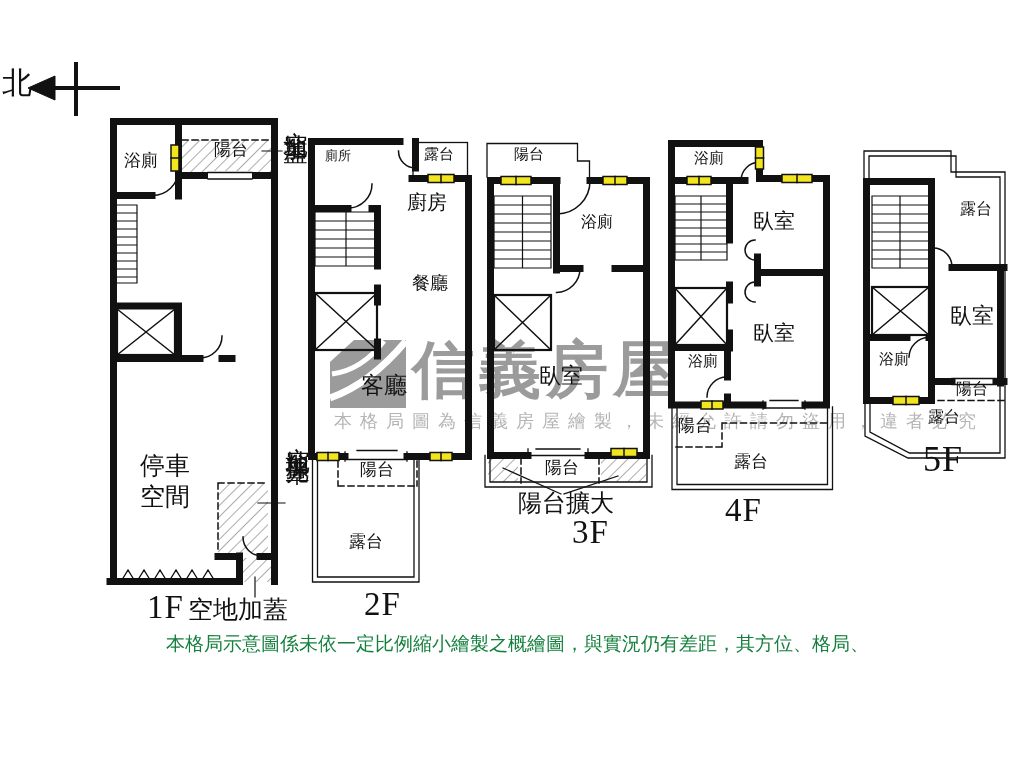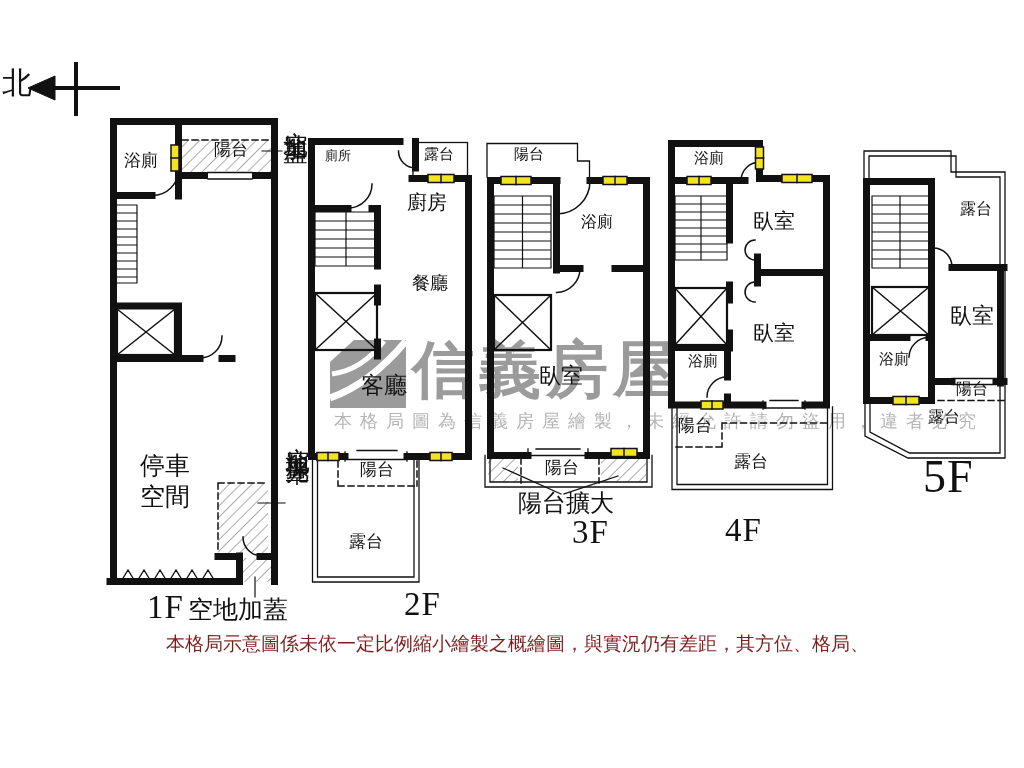--- a/index.html
+++ b/index.html
@@ -9,21 +9,21 @@
   .vert{writing-mode:vertical-rl;letter-spacing:3px;}
   .floorname{font-size:33px;letter-spacing:1px;}
   #wm{position:absolute;left:0;top:0;width:1024px;height:768px;z-index:0;}
   #wm-brand{position:absolute;left:412px;top:328px;font-size:62px;font-weight:bold;
             color:#9b9b9b;letter-spacing:5px;}
   #wm-notice{position:absolute;left:334px;top:409px;font-size:18px;color:#b5b5b5;
              letter-spacing:8px;white-space:nowrap;}
   #linework{position:absolute;left:0;top:0;z-index:1;}
   #labels{position:absolute;left:0;top:0;width:1024px;height:768px;z-index:2;}
   #disclaimer{position:absolute;left:166px;top:632px;width:720px;font-size:19px;
-              line-height:23.5px;color:#7f1d1d;z-index:2;}
+              line-height:23.5px;color:#15803d;z-index:2;}
   .parkwrap{width:54px;white-space:normal;line-height:31px;}
 </style>
 </head>
 <body>
 
 <div id="stage">
 
   <div id="wm">
     <svg width="1024" height="768">
       <rect x="330" y="340" width="76" height="68" fill="#9b9b9b"></rect>
@@ -179,42 +179,42 @@
     <div class="lbl floorname" style="left:147px;top:589px;">1F</div>
     <div class="lbl" style="left:188px;top:596px;font-size:25px;">空地加蓋</div>
 
     <div class="lbl" style="left:325px;top:149px;font-size:13px;">廁所</div>
     <div class="lbl" style="left:424px;top:146px;font-size:15px;">露台</div>
     <div class="lbl" style="left:407px;top:191px;font-size:20px;">廚房</div>
     <div class="lbl" style="left:395px;top:274px;font-size:18px;margin-left:17px;">餐廳</div>
     <div class="lbl" style="left:361px;top:373px;font-size:23px;">客廳</div>
     <div class="lbl" style="left:360px;top:461px;font-size:17px;">陽台</div>
     <div class="lbl" style="left:349px;top:533px;font-size:17px;">露台</div>
-    <div class="lbl floorname" style="left:364px;top:586px;margin-left:40px;">2F</div>
+    <div class="lbl floorname" style="left:364px;top:586px;">2F</div>
 
     <div class="lbl" style="left:514px;top:146px;font-size:15px;">陽台</div>
     <div class="lbl" style="left:581px;top:213px;font-size:16px;">浴廁</div>
     <div class="lbl" style="left:539px;top:364px;font-size:22px;">臥室</div>
     <div class="lbl" style="left:545px;top:459px;font-size:17px;">陽台</div>
     <div class="lbl" style="left:518px;top:490px;font-size:24px;">陽台擴大</div>
     <div class="lbl floorname" style="left:572px;top:514px;">3F</div>
 
     <div class="lbl" style="left:694px;top:150px;font-size:15px;">浴廁</div>
     <div class="lbl" style="left:753px;top:210px;font-size:21px;">臥室</div>
     <div class="lbl" style="left:753px;top:322px;font-size:21px;">臥室</div>
     <div class="lbl" style="left:688px;top:353px;font-size:15px;">浴廁</div>
     <div class="lbl" style="left:678px;top:417px;font-size:17px;">陽台</div>
     <div class="lbl" style="left:734px;top:453px;font-size:17px;">露台</div>
-    <div class="lbl floorname" style="left:725px;top:512px;">4F</div>
+    <div class="lbl floorname" style="left:725px;top:492px;">4F</div>
 
     <div class="lbl" style="left:960px;top:200px;font-size:16px;">露台</div>
     <div class="lbl" style="left:950px;top:304px;font-size:22px;">臥室</div>
     <div class="lbl" style="left:879px;top:351px;font-size:15px;">浴廁</div>
     <div class="lbl" style="left:956px;top:380px;font-size:16px;">陽台</div>
     <div class="lbl" style="left:928px;top:408px;font-size:16px;">露台</div>
-    <div class="lbl floorname" style="left:923px;top:452px;font-size:46px;">5F</div>
+    <div class="lbl floorname" style="left:923px;top:440px;font-size:36px;">5F</div>
   </div>
 
   <div id="disclaimer">
     <div>本格局示意圖係未依一定比例縮小繪製之概繪圖，與實況仍有差距，其方位、格局、</div>
   </div>
 
 </div>
 
 </body></html>

